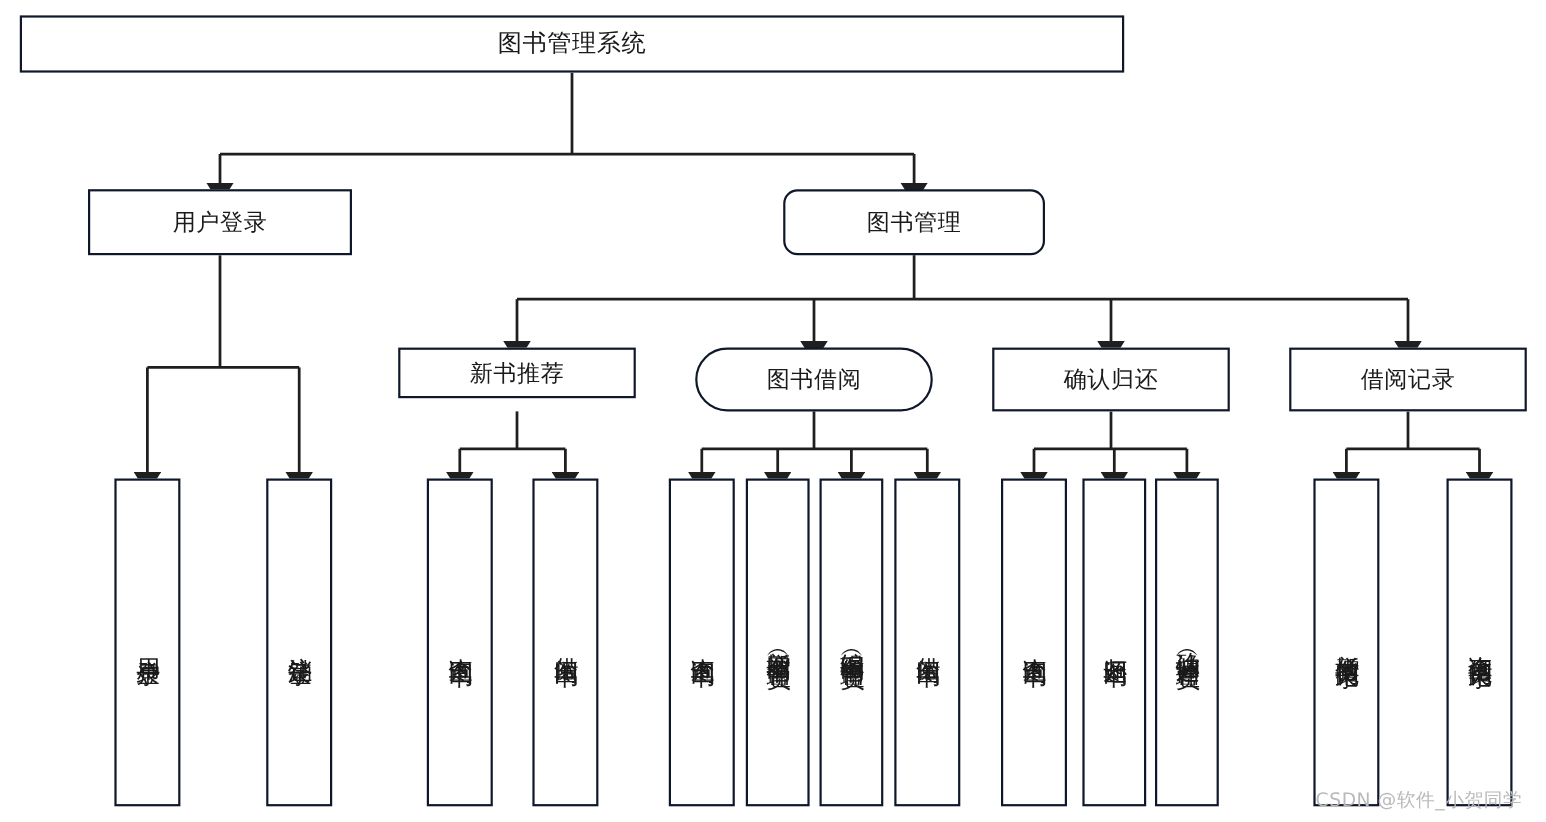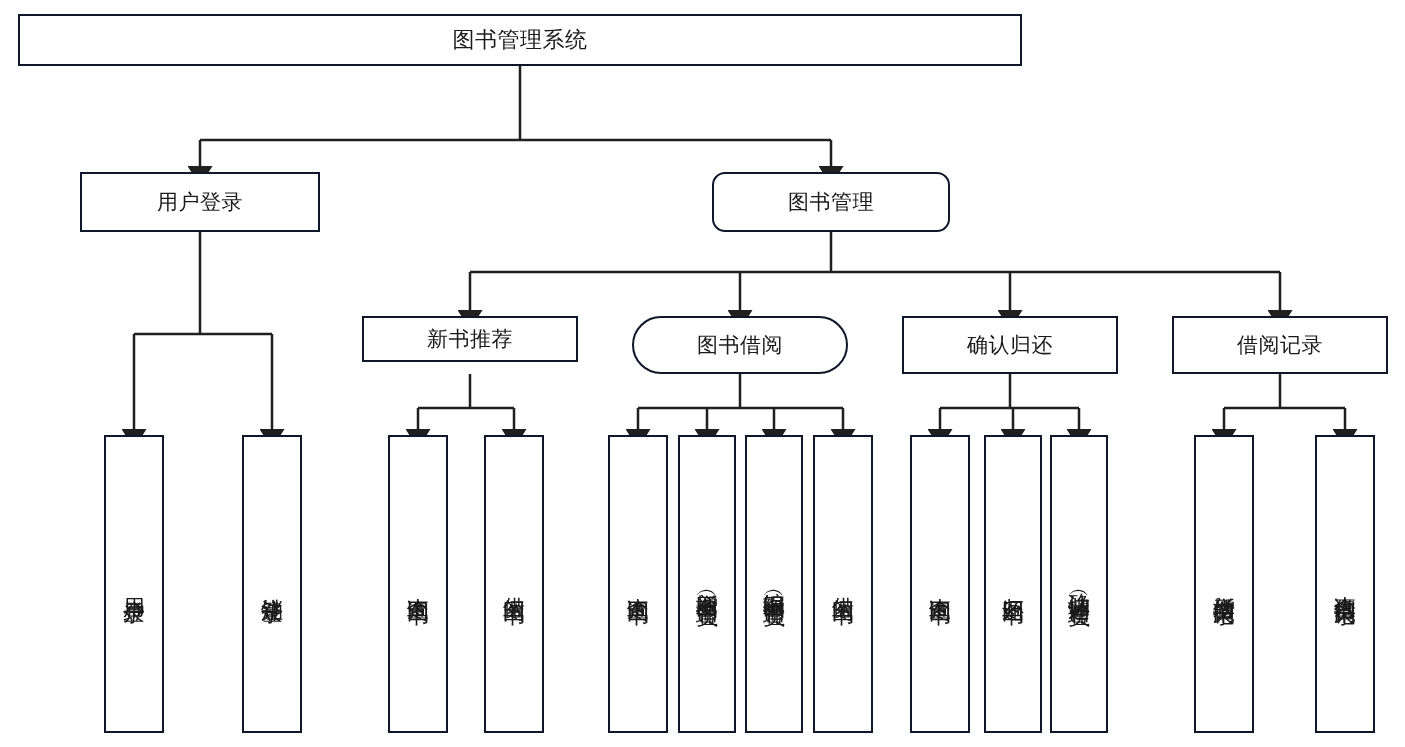--- a/index.html
+++ b/index.html
@@ -169,13 +169,14 @@
       <div class="node-box vertical" style="left: 1050px; top: 435px; width: 58px; height: 298px;">
         <span class="node-label">确认归还（管理员）</span>
       </div>
       <div class="node-box vertical" style="left: 1194px; top: 435px; width: 60px; height: 298px;">
         <span class="node-label">新增借阅记录</span>
       </div>
       <div class="node-box vertical" style="left: 1315px; top: 435px; width: 60px; height: 298px;">
         <span class="node-label">查询借阅记录</span>
       </div>
     </div>
+  <div class="watermark" style="left: 1196px; top: 716px; color: rgb(185, 185, 185);">CSDN @软件_小贺同学</div>
 </div>
 
 </body></html>

